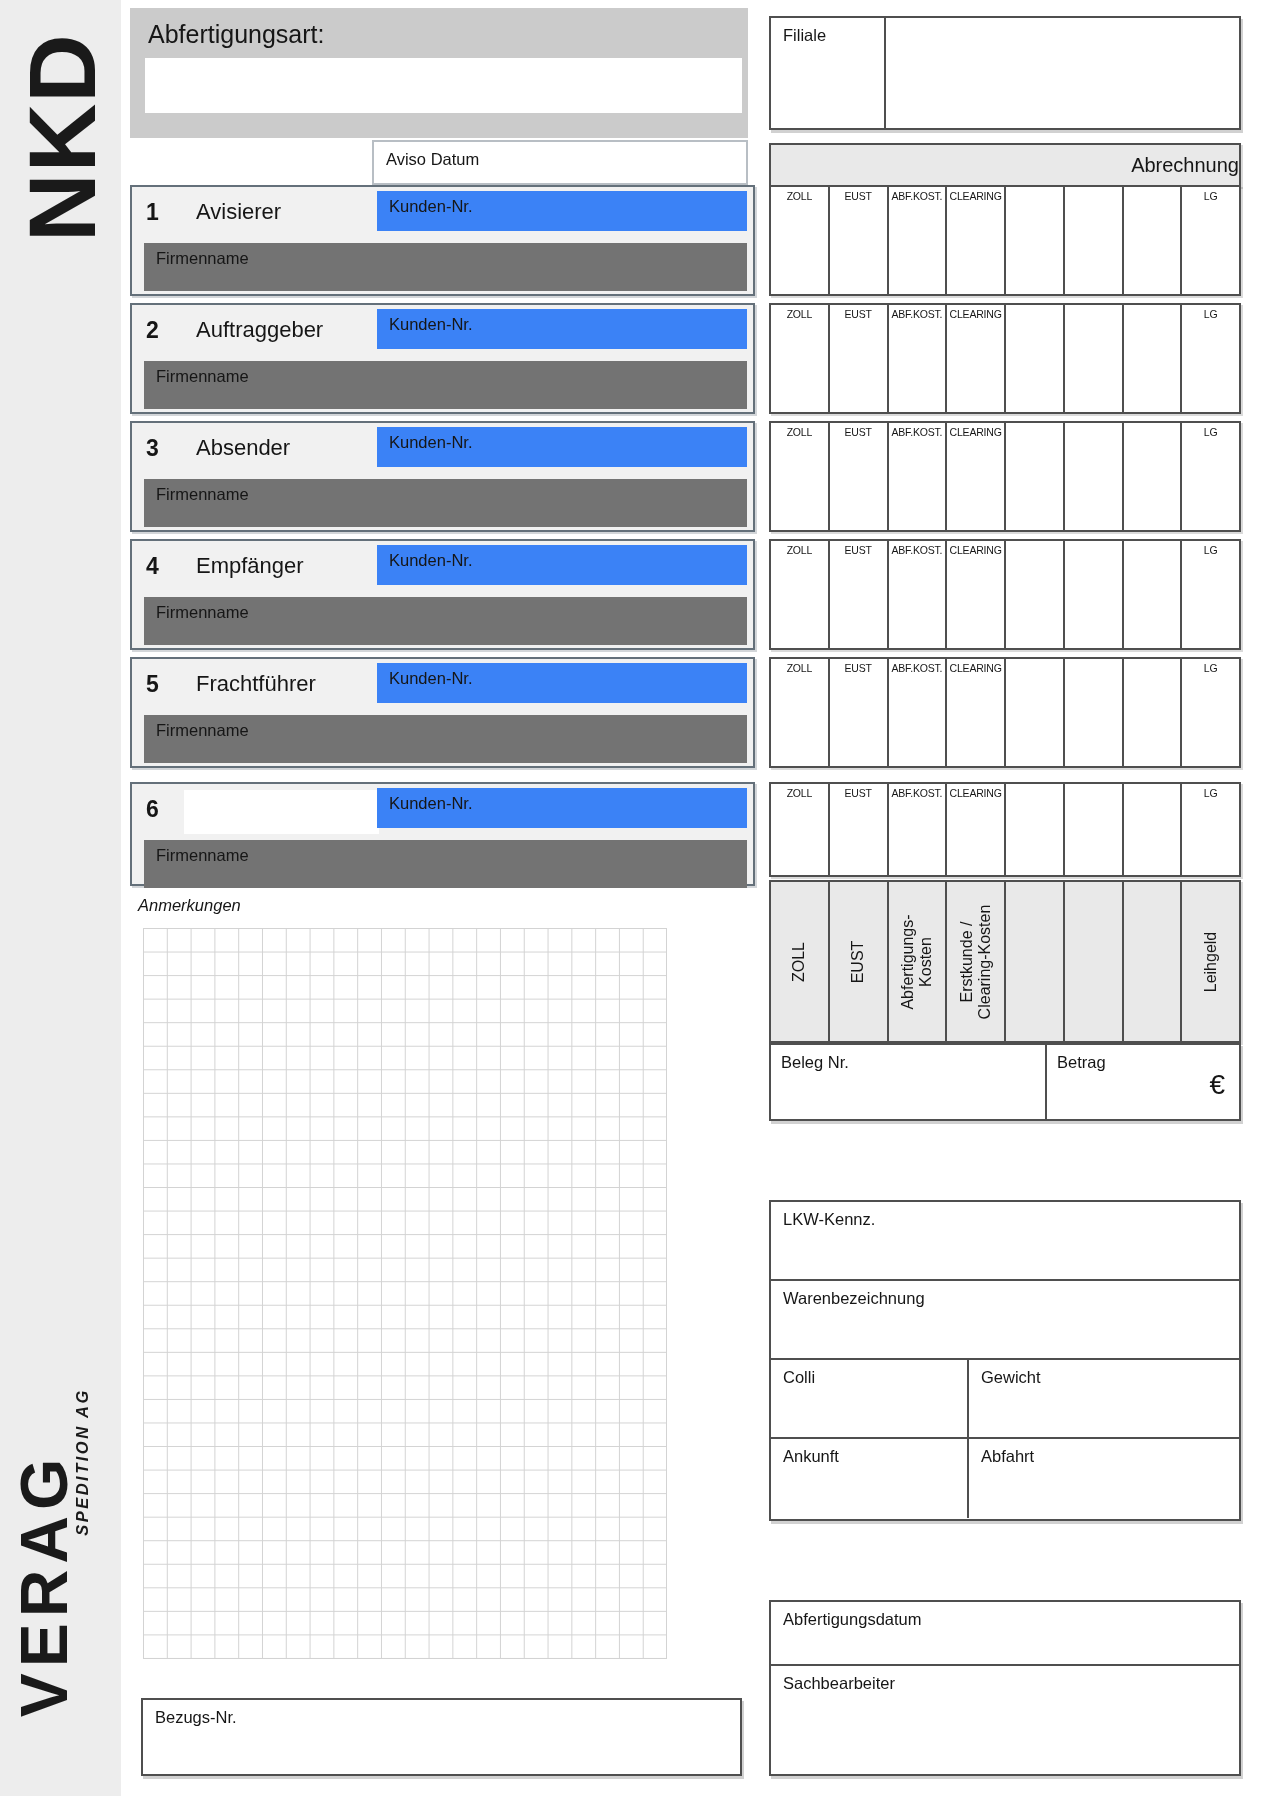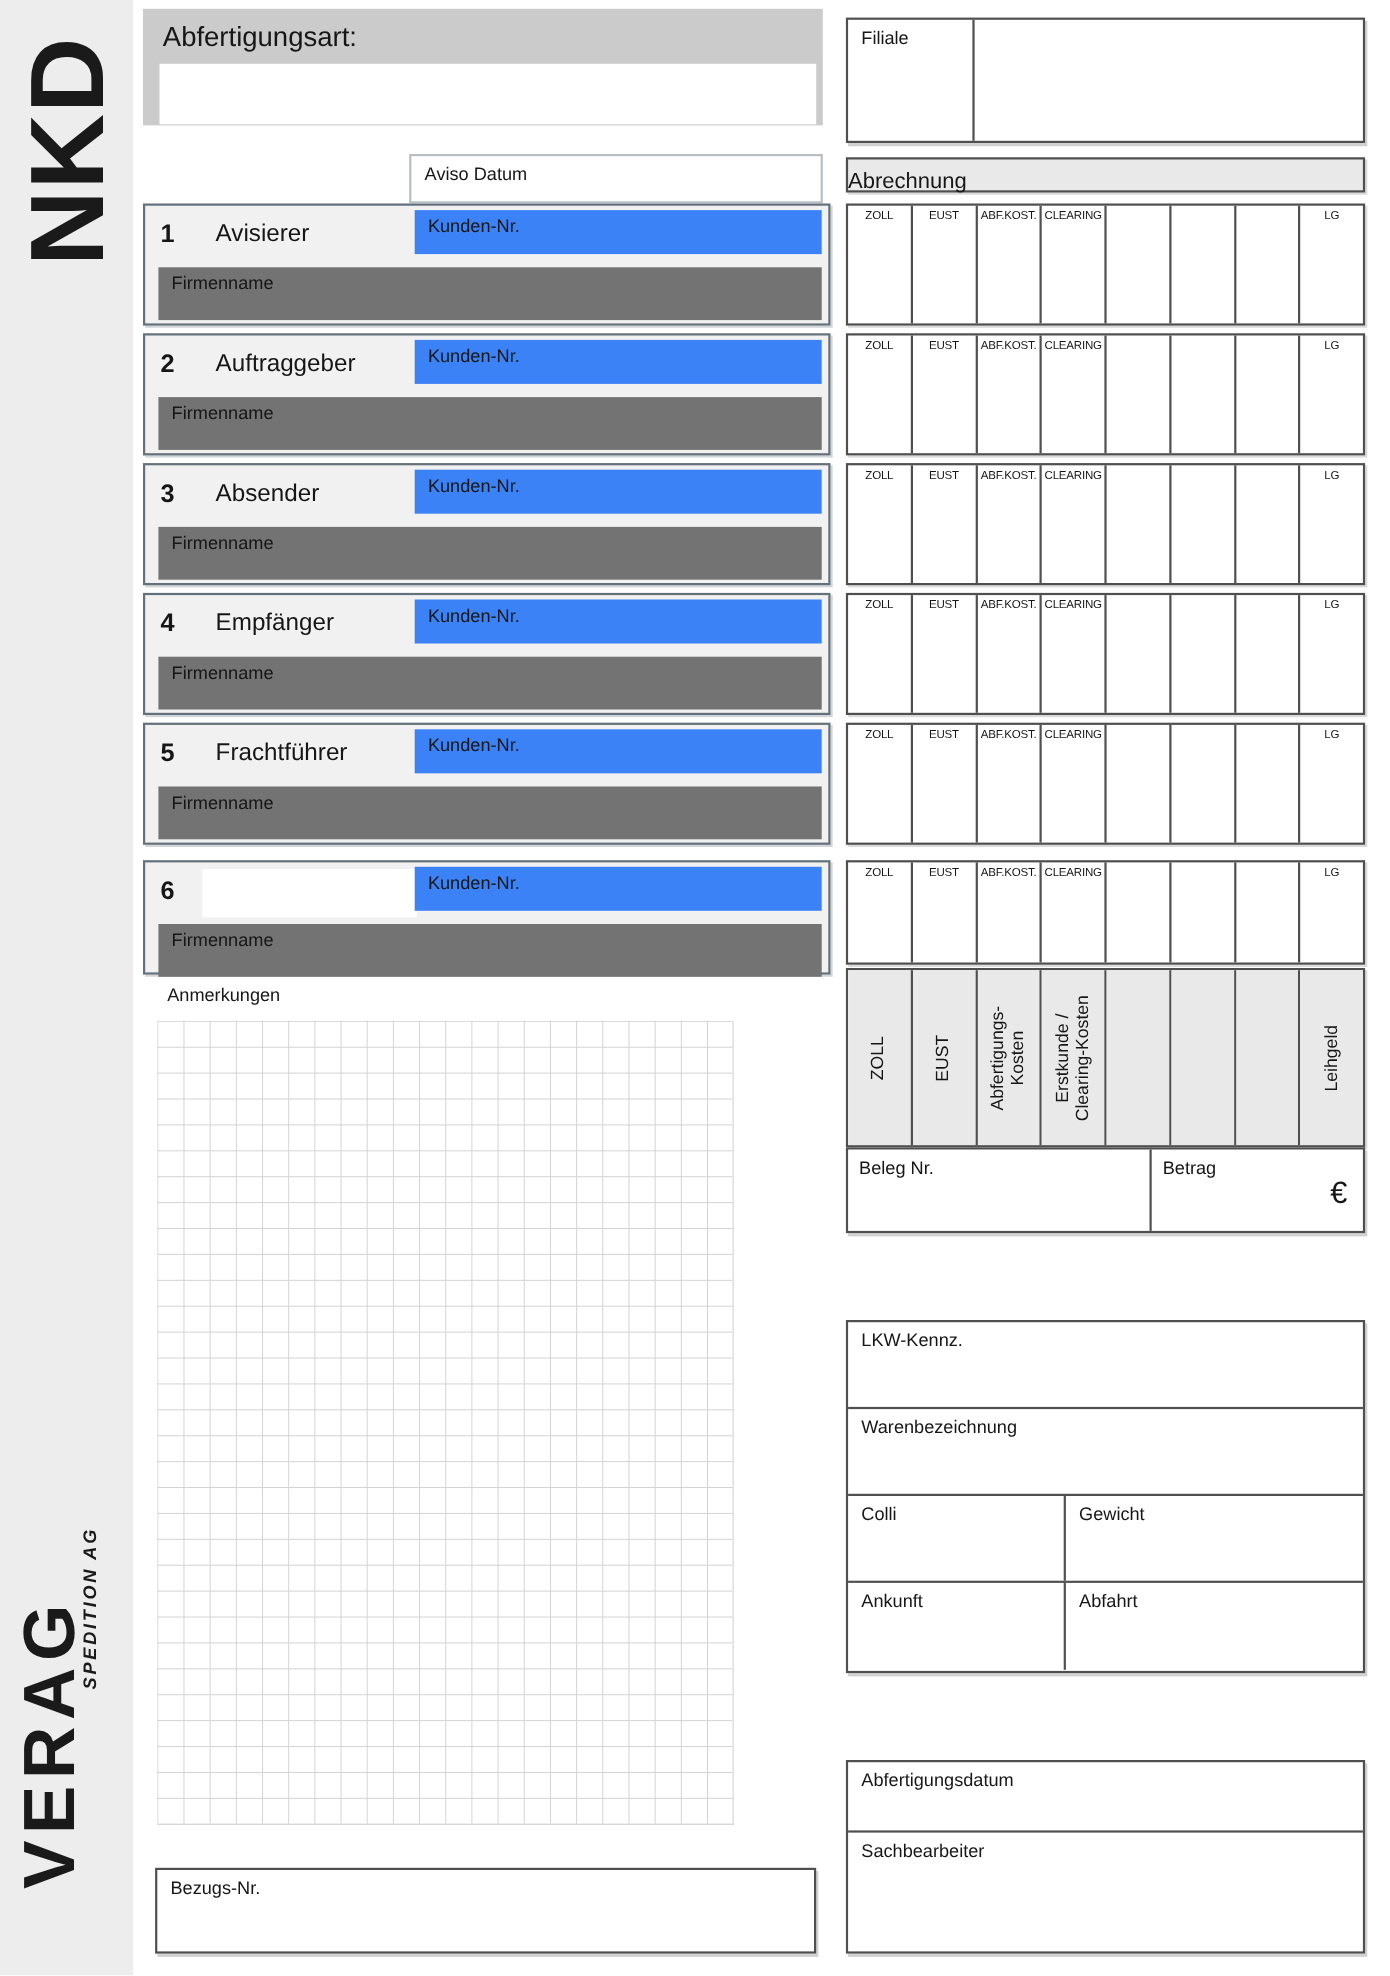--- a/index.html
+++ b/index.html
@@ -13,32 +13,32 @@
   .abs{position:absolute;}
 
   
   .sidebar{left:0;top:0;width:121px;height:1796px;background:var(--sidebar);}
   .rot{transform:rotate(-90deg);text-align:center;color:#1a1a1a;white-space:nowrap;}
   .nkd{left:-50px;top:85px;width:225px;height:105px;line-height:105px;font-size:95px;font-weight:900;letter-spacing:1px;}
   .verag{left:-116px;top:1555px;width:320px;height:60px;line-height:60px;font-size:66px;font-weight:900;letter-spacing:6px;}
   .sped{left:-8px;top:1450px;width:180px;height:24px;line-height:24px;font-size:16.5px;font-weight:700;font-style:italic;letter-spacing:2.5px;}
 
   
-  .abf-box{left:130px;top:8px;width:618px;height:106px;background:var(--gray_fill);}
+  .abf-box{left:130px;top:8px;width:618px;height:130px;background:var(--gray_fill);}
   .abf-label{left:18px;top:12px;font-size:25px;}
   .abf-input{left:15px;top:50px;width:597px;height:55px;background:#fff;}
   .aviso-box{left:372px;top:140px;width:376px;height:45px;background:#fff;border:2px solid var(--aviso_border);}
   .fld-lbl{font-size:16.5px;display:block;position:absolute;left:12px;top:8px;}
 
   .obox{border:2px solid var(--box_border);background:#fff;box-shadow:2px 3px 0 rgba(70,70,70,.25);}
   .filiale-box{left:769px;top:16px;width:472px;height:114px;display:flex;}
   .filiale-cell{width:115px;border-right:2px solid var(--box_border);position:relative;}
   .posnr-cell{flex:1;position:relative;}
 
-  .ab-header{left:769px;top:143px;width:472px;height:32px;background:var(--header_fill);border:2px solid var(--box_border);text-align:left;line-height:40px;font-size:20px;box-shadow:2px 2px 0 rgba(70,70,70,.2);}
+  .ab-header{left:769px;top:143px;width:472px;height:44px;background:var(--header_fill);border:2px solid var(--box_border);text-align:right;line-height:40px;font-size:20px;box-shadow:2px 2px 0 rgba(70,70,70,.2);}
 
   
   .sec{left:130px;width:625px;height:111px;background:var(--light_fill);border:2.5px solid var(--section_border);box-shadow:2px 2px 0 rgba(110,120,130,.3);}
   .sec-num{position:absolute;left:14px;top:12px;font-size:23px;font-weight:bold;}
   .sec-title{position:absolute;left:48px;top:12px;font-size:22px;margin-left:16px;}
   .sec-kunden{position:absolute;left:245px;top:4px;width:370px;height:40px;background:#3b82f6;}
   .sec-firma{position:absolute;left:12px;top:56px;width:603px;height:48px;background:#737373;}
   .sec-titlebox{position:absolute;left:52px;top:6px;width:195px;height:44px;background:#fff;}
   .sec .fld-lbl{left:12px;top:6px;}
 
@@ -69,21 +69,21 @@
   .split .cell-r{flex:1;position:relative;}
 
   
   .datum-block{left:769px;top:1600px;width:472px;height:176px;}
   .datum-row1{position:relative;height:64px;border-bottom:2px solid var(--box_border);}
   .datum-row2{position:relative;height:106px;}
 
   .bezugs-box{left:141px;top:1698px;width:601px;height:78px;}
 
   
-  .anm-label{left:152px;top:896px;font-size:16.5px;}
+  .anm-label{left:138px;top:896px;font-size:16.5px;font-style:italic;}
   .anm-grid{left:143px;top:928px;width:524px;height:731px;border-right:1px solid var(--grid_line);border-bottom:1px solid var(--grid_line);
     background-image:linear-gradient(to right,var(--grid_line) 1px,transparent 1px),linear-gradient(to bottom,var(--grid_line) 1px,transparent 1px);
     background-size:23.8px 23.55px;}
 </style>
 </head>
 <body>
 
 <div id="canvas">
 
   <div class="abs sidebar"></div>

